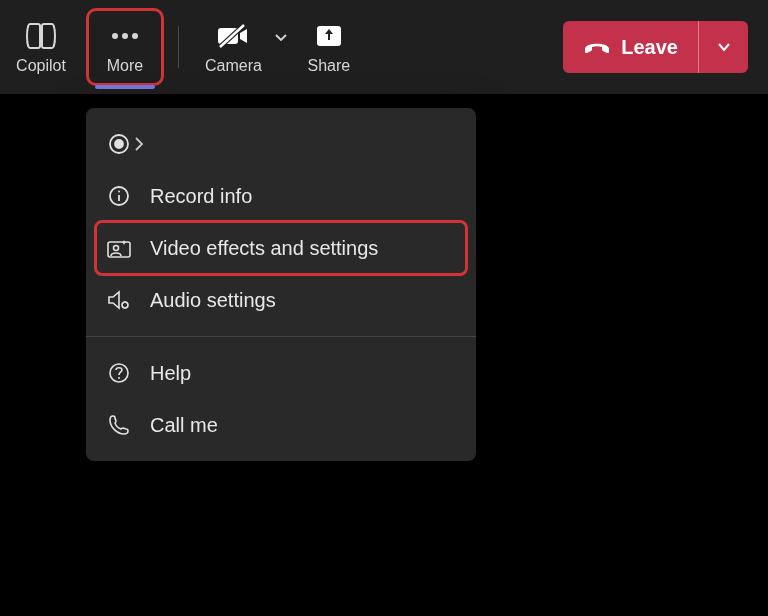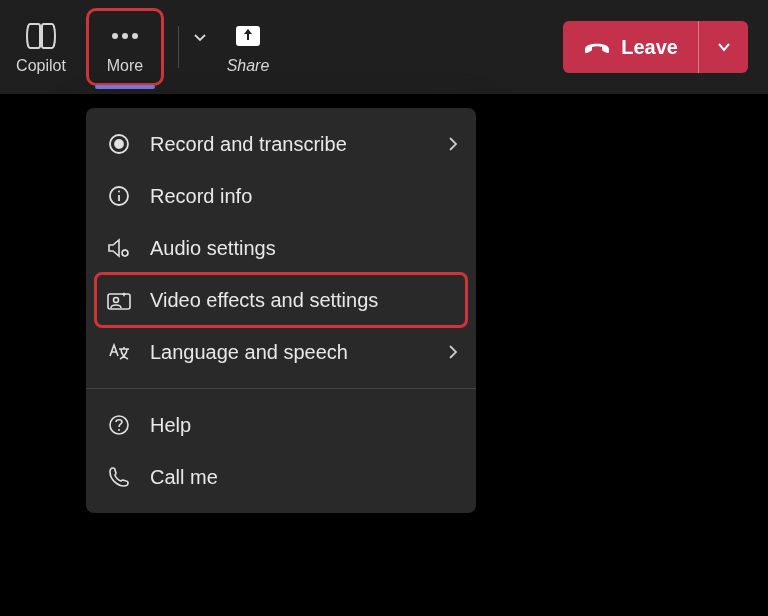--- a/index.html
+++ b/index.html
@@ -68,21 +68,21 @@
     }
     .chevron-down-btn {
       display: flex;
       align-items: center;
       justify-content: center;
       color: #d6d6d6;
       font-size: 14px;
       padding: 0 6px 20px 0;
       cursor: pointer;
     }
-    .share-item { width: 70px; font-style: italic;}
+    .share-item { width: 70px;}
     .leave-wrap {
       margin-left: auto;
       margin-right: 16px;
       display: flex;
       height: 52px;
     }
     .leave-btn {
       background: #c4314b;
       display: flex;
       align-items: center;
@@ -181,20 +181,31 @@
           <circle cx="25" cy="4" r="3"></circle>
       </svg>
     </span>
     <span class="lbl">More</span>
     <div class="more-underline"></div>
   </div>
 
   <div class="vline"></div>
 
   <div class="combo">
+    <div class="toolbar-item">
+      <span class="icon-wrap">
+        <svg width="34" height="28" viewBox="0 0 34 28" fill="#ffffff">
+          <rect x="2" y="6" width="20" height="16" rx="3"></rect>
+          <path d="M24 11 L31 7 L31 21 L24 17 Z"></path>
+          <line x1="4" y1="25" x2="28" y2="3" stroke="#1f1f1f" stroke-width="5"></line>
+          <line x1="4" y1="25" x2="28" y2="3" stroke="#ffffff" stroke-width="2.5"></line>
+        </svg>
+      </span>
+      <span class="lbl">Camera</span>
+    </div>
     <div class="chevron-down-btn">
       <span>
         <svg width="14" height="10" viewBox="0 0 14 10" fill="none" stroke="#d6d6d6" stroke-width="1.8">
             <path d="M2 3 L7 8 L12 3"></path>
           </svg>
       </span>
     </div>
   </div>
 
 
@@ -229,77 +240,62 @@
 
 <div class="dropdown">
 
   <div class="menu-item">
     <span class="mi-icon">
       <svg width="22" height="22" viewBox="0 0 22 22" fill="none" stroke="#e0e0e0" stroke-width="1.8">
           <circle cx="11" cy="11" r="9"></circle>
           <circle cx="11" cy="11" r="4" fill="#e0e0e0"></circle>
         </svg>
     </span>
-    <span class="mi-label">Record and transcribe</span>
     <span class="mi-chevron">
       <svg width="10" height="16" viewBox="0 0 10 16" fill="none" stroke="#c8c8c8" stroke-width="1.8">
           <path d="M2 2 L8 8 L2 14"></path>
         </svg>
     </span>
   </div>
 
   <div class="menu-item">
     <span class="mi-icon">
       <svg width="22" height="22" viewBox="0 0 22 22" fill="none" stroke="#e0e0e0" stroke-width="1.8">
           <circle cx="11" cy="11" r="9"></circle>
           <circle cx="11" cy="6.5" r="1" fill="#e0e0e0" stroke="none"></circle>
           <line x1="11" y1="10" x2="11" y2="16"></line>
         </svg>
     </span>
     <span class="mi-label">Record info</span>
-  </div>
-
-  <div class="menu-item">
-    <span class="mi-icon">
-      <svg width="24" height="22" viewBox="0 0 24 22" fill="none" stroke="#e0e0e0" stroke-width="1.6">
-        <path d="M2 8 L6 8 L12 3 L12 19 L6 14 L2 14 Z"></path>
-        <circle cx="18" cy="16" r="3"></circle>
-        <path d="M18 13 L18 12 M18 20 L18 19 M15 16 L16 16 M20 16 L21 16 M16 14 L16.5 14.5 M20 18 L19.5 17.5 M20 14 L19.5 14.5 M16 18 L16.5 17.5" stroke-width="1.2"></path>
-      </svg>
-    </span>
-    <span class="mi-label">Audio settings</span>
   </div>
 
   <div class="menu-item">
     <div class="highlight-ring"></div>
     <span class="mi-icon">
       <svg width="24" height="20" viewBox="0 0 24 20" fill="none" stroke="#e0e0e0" stroke-width="1.6">
         <rect x="1" y="4" width="22" height="15" rx="2"></rect>
         <circle cx="9" cy="10" r="2.5"></circle>
         <path d="M4 18 C4 14 14 14 14 18"></path>
         <path d="M17 2 L18 4 L20 4.5 L18 5 L17 7 L16 5 L14 4.5 L16 4 Z" fill="#e0e0e0" stroke="none"></path>
       </svg>
     </span>
     <span class="mi-label">Video effects and settings</span>
   </div>
 
   <div class="menu-item">
     <span class="mi-icon">
       <svg width="24" height="22" viewBox="0 0 24 22" fill="none" stroke="#e0e0e0" stroke-width="1.6">
-        <path d="M3 15 L7 4 L11 15 M4.5 11 L9.5 11"></path>
-        <path d="M12 8 L22 8 M17 6 L17 8 M14 8 C14 13 18 17 21 18 M20 8 C20 13 15 17 13 18"></path>
-      </svg>
-    </span>
-    <span class="mi-label">Language and speech</span>
-    <span class="mi-chevron">
-      <svg width="10" height="16" viewBox="0 0 10 16" fill="none" stroke="#c8c8c8" stroke-width="1.8">
-          <path d="M2 2 L8 8 L2 14"></path>
-        </svg>
-    </span>
-  </div>
+        <path d="M2 8 L6 8 L12 3 L12 19 L6 14 L2 14 Z"></path>
+        <circle cx="18" cy="16" r="3"></circle>
+        <path d="M18 13 L18 12 M18 20 L18 19 M15 16 L16 16 M20 16 L21 16 M16 14 L16.5 14.5 M20 18 L19.5 17.5 M20 14 L19.5 14.5 M16 18 L16.5 17.5" stroke-width="1.2"></path>
+      </svg>
+    </span>
+    <span class="mi-label">Audio settings</span>
+  </div>
+
 
 
   <div class="menu-divider"></div>
 
   <div class="menu-item">
     <span class="mi-icon">
       <svg width="22" height="22" viewBox="0 0 22 22" fill="none" stroke="#e0e0e0" stroke-width="1.6">
         <circle cx="11" cy="11" r="9"></circle>
         <path d="M8 8 C8 5 14 5 14 8 C14 10 11 10 11 13"></path>
         <circle cx="11" cy="16" r="1" fill="#e0e0e0" stroke="none"></circle>

